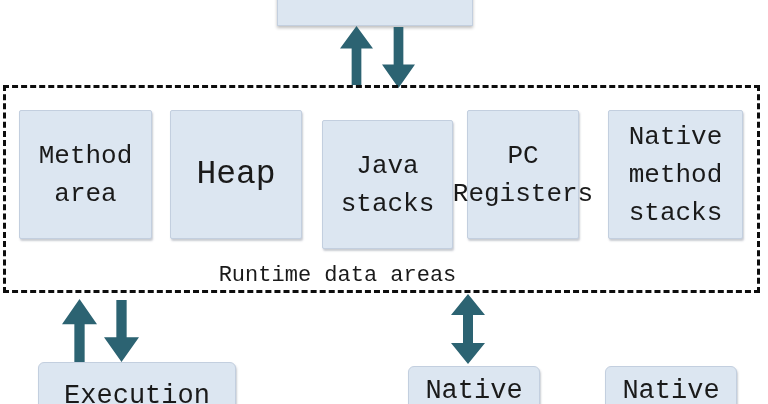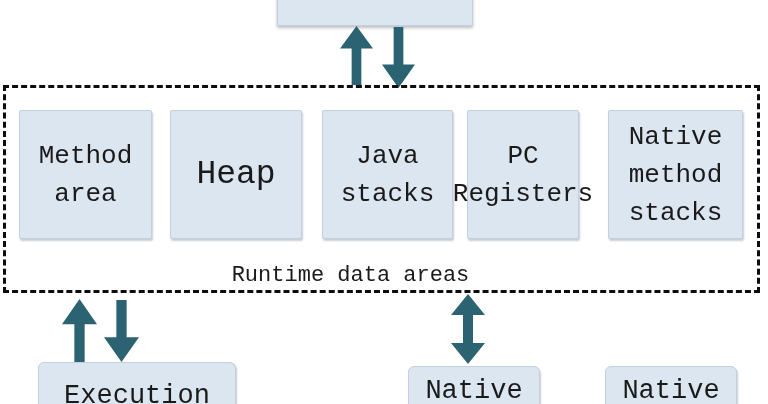--- a/index.html
+++ b/index.html
@@ -25,21 +25,21 @@
     display:flex;align-items:center;justify-content:center;
     text-align:center;font-size:26px;line-height:38px;
     white-space:pre-line;border-radius:2px;
   }
   .area-box.big{font-size:33px;text-align:right;}
   .runtime-frame{
     position:absolute;left:3px;top:85px;width:757px;height:208px;
     border:3px dashed var(--dash);box-sizing:border-box;background:transparent;
   }
   .runtime-label{
-    position:absolute;left:14px;top:263px;width:673px;
+    position:absolute;left:1px;top:263px;width:673px;
     text-align:center;font-size:22px;line-height:26px;
   }
   .bottom-box{
     border-radius:6px;text-align:center;white-space:pre-line;
     font-size:27px;line-height:33px;
   }
   .arrow{position:absolute;}
   .arrow svg{display:block;width:100%;height:100%;}
 </style>
 </head>
@@ -60,21 +60,21 @@
     </svg>
   </div>
 
   <div class="runtime-frame"></div>
 
   <div class="box area-box" style="left:19px;top:110px;width:133px;height:129px;">Method
 area</div>
 
   <div class="box area-box big" style="left:170px;top:110px;width:132px;height:129px;">Heap</div>
 
-  <div class="box area-box" style="left:322px;top:110px;width:131px;height:129px;">Java
+  <div class="box area-box" style="left:322px;top:120px;width:131px;height:129px;">Java
 stacks</div>
 
   <div class="box area-box" style="left:467px;top:110px;width:112px;height:129px;">PC
 Registers</div>
 
   <div class="box area-box" style="left:608px;top:110px;width:135px;height:129px;line-height:38px;">Native
 method
 stacks</div>
 
   <div class="runtime-label">Runtime data areas</div>

